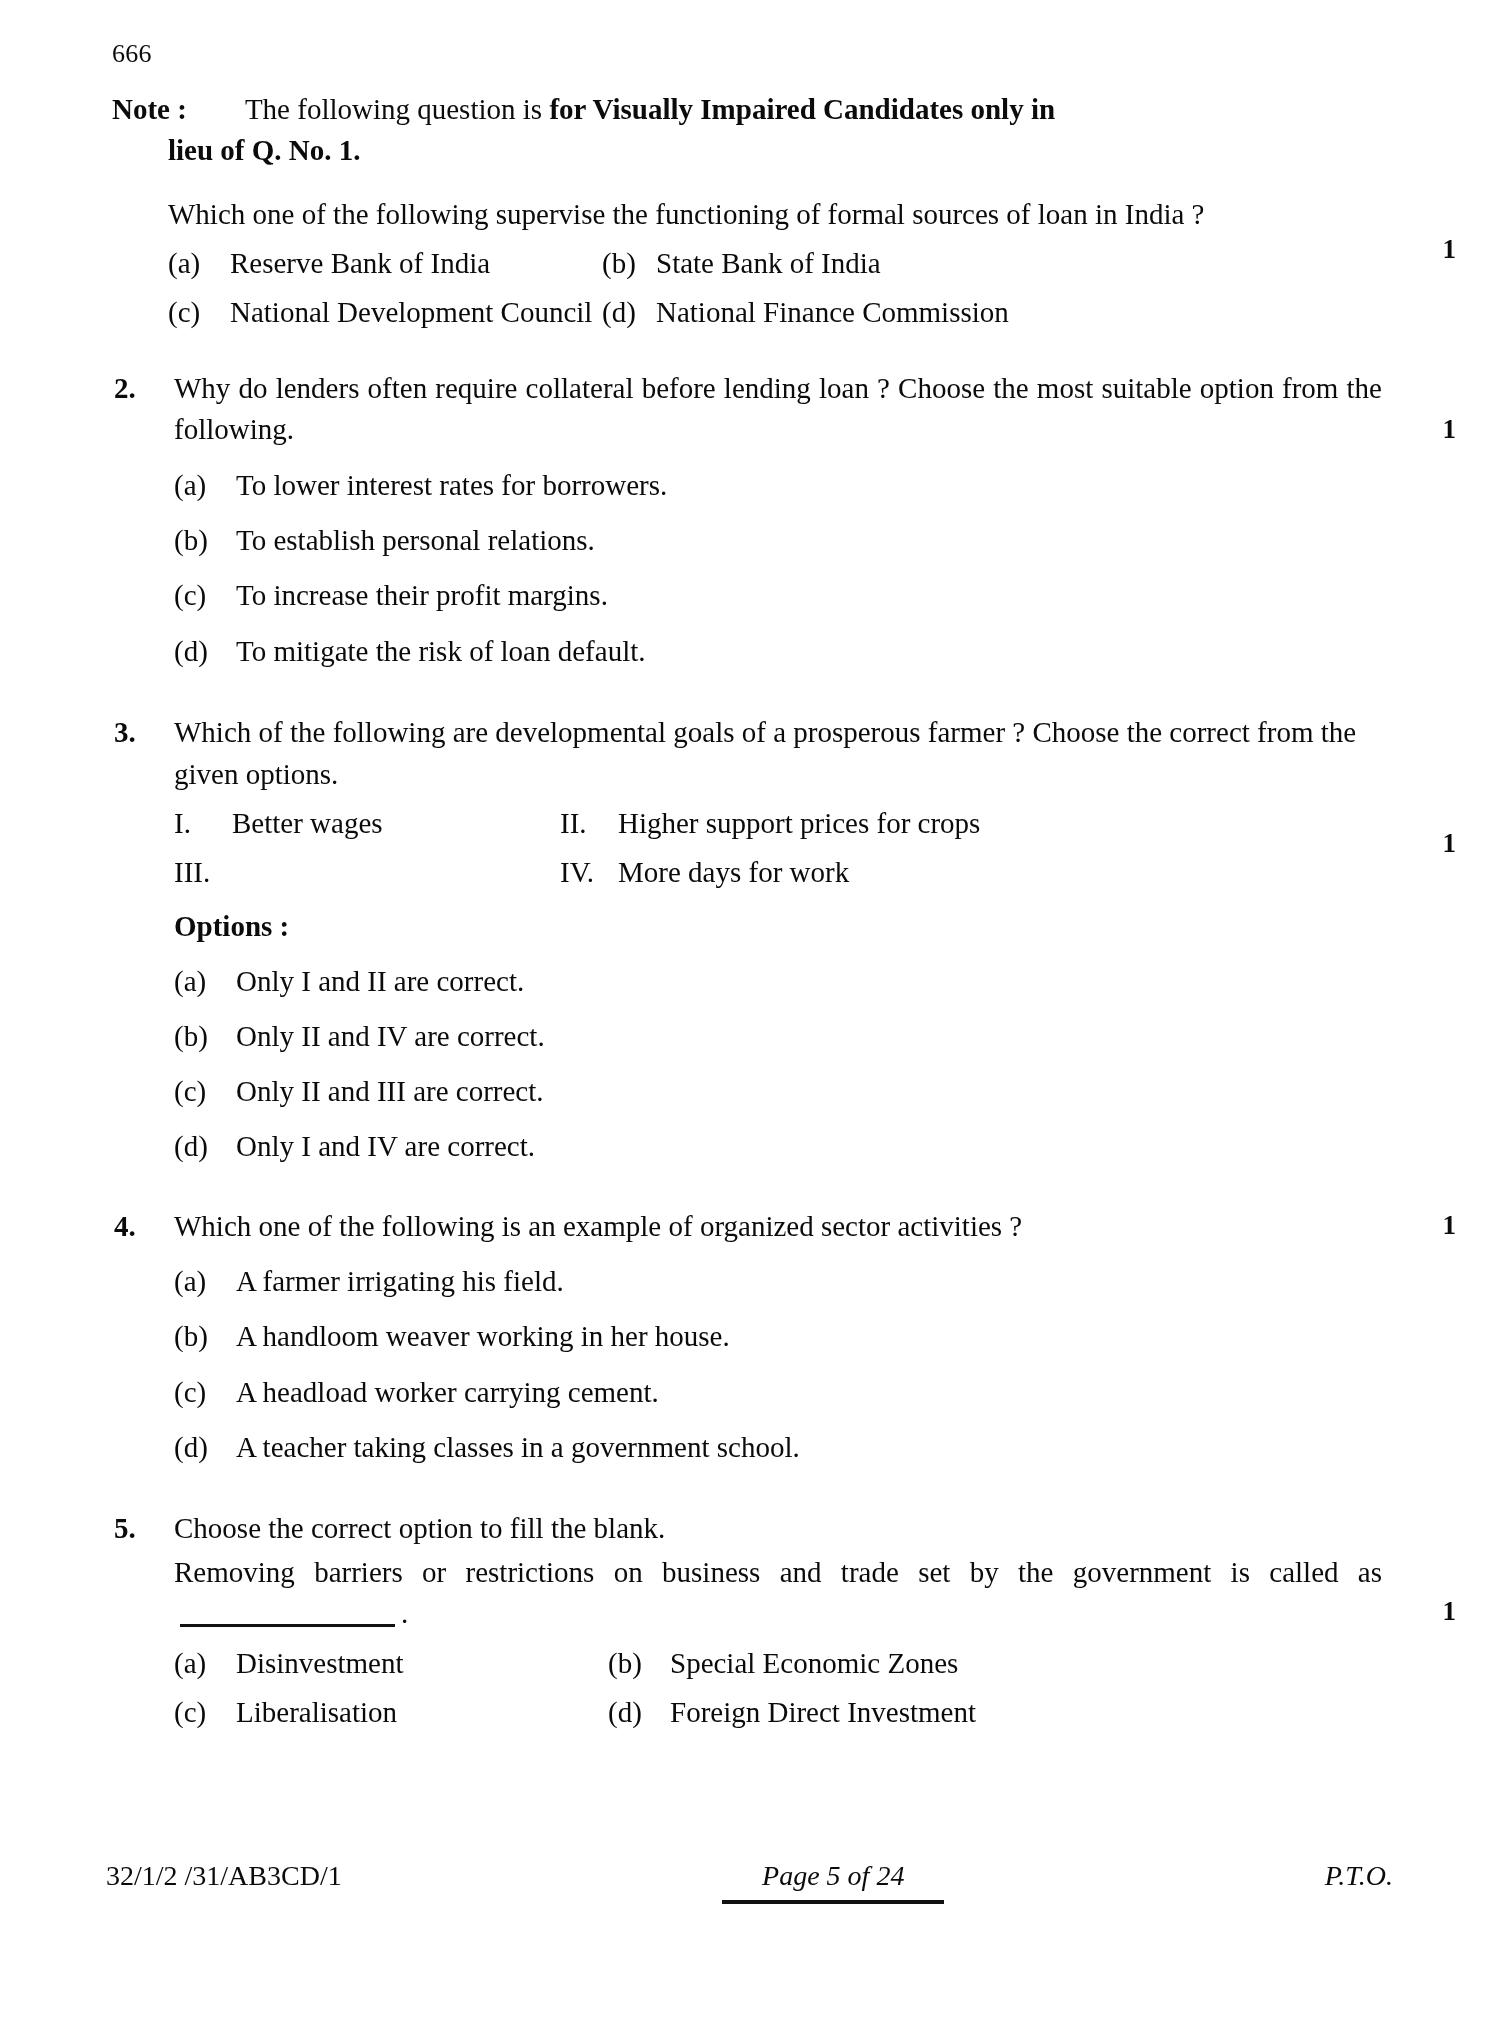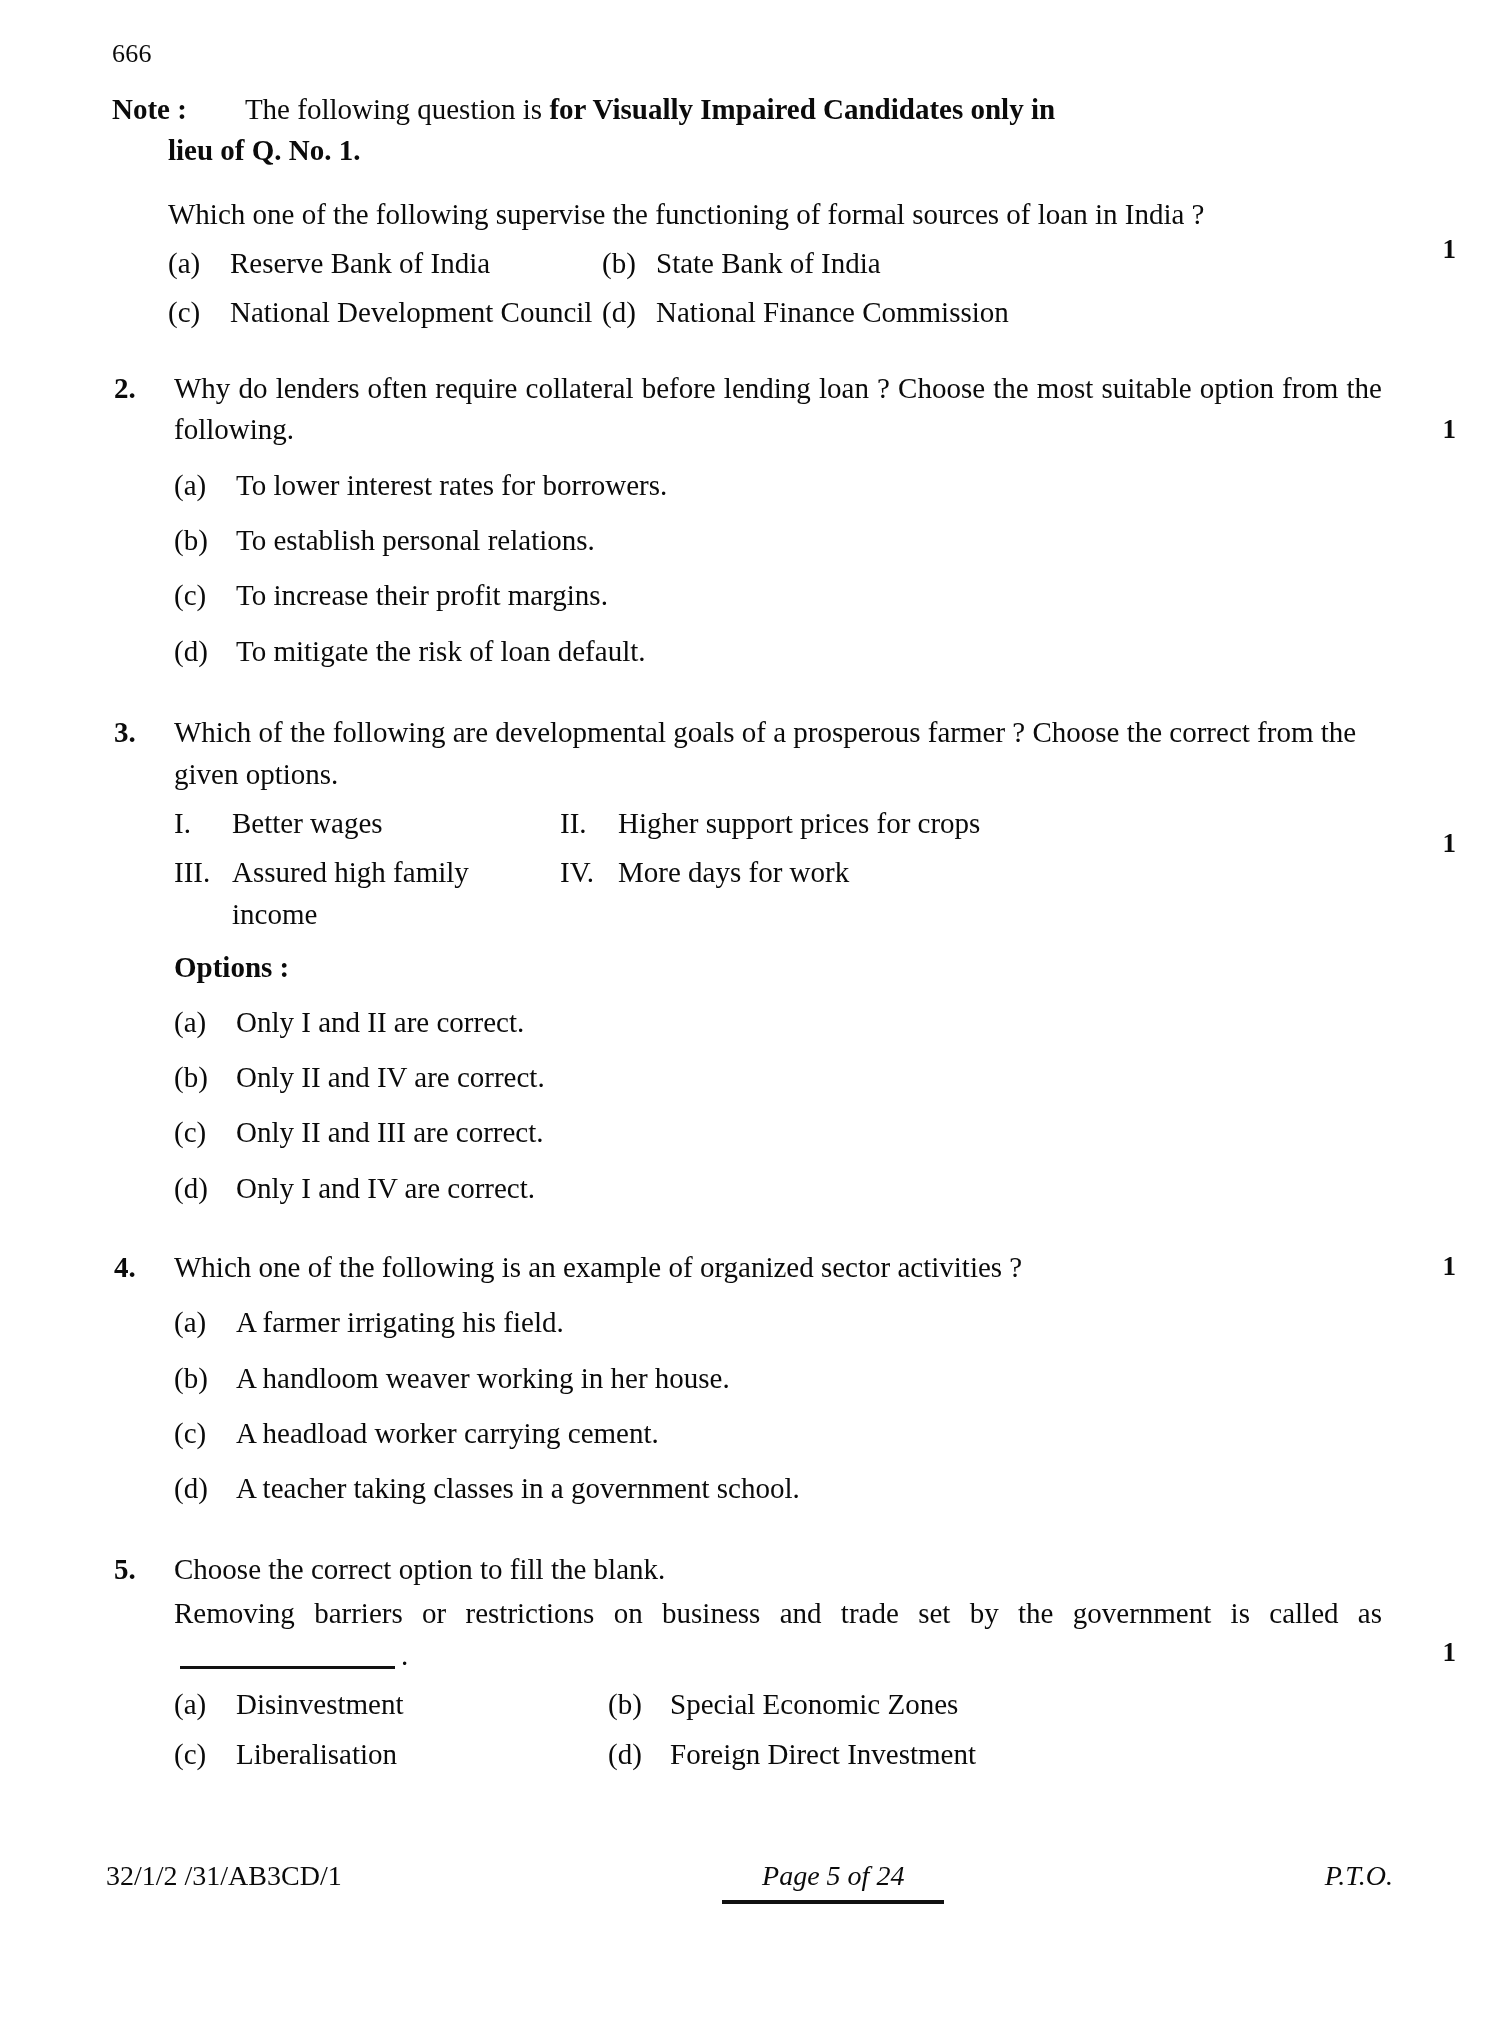--- a/index.html
+++ b/index.html
@@ -284,21 +284,20 @@
             <span>Better wages</span>
           </div>
           <div class="roman-item">
             <span class="roman-tag">II.</span>
             <span>Higher support prices for crops</span>
           </div>
         </div>
         <div class="roman-row">
           <div class="roman-item first">
             <span class="roman-tag">III.</span>
-            <span>Assured high family income</span>
           </div>
           <div class="roman-item">
             <span class="roman-tag">IV.</span>
             <span>More days for work</span>
           </div>
         </div>
 
         <div class="options-label">Options :</div>
 
         <div class="opts opts-stacked" style="margin-top:0;">

